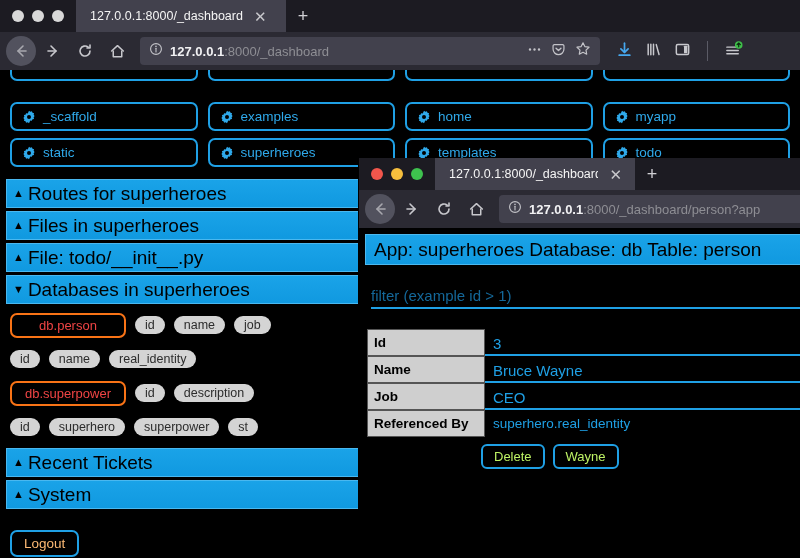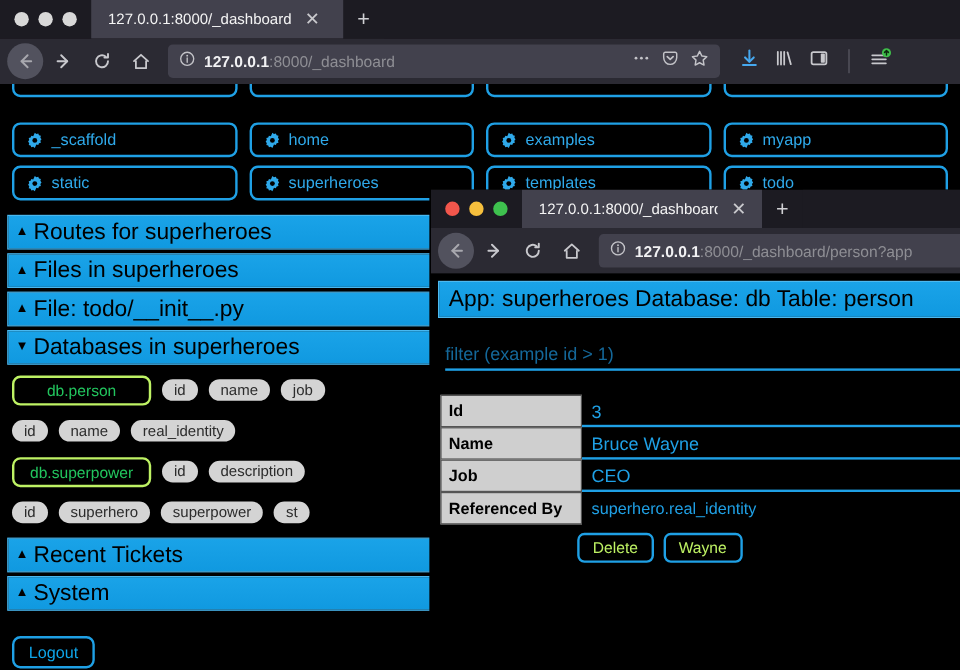--- a/index.html
+++ b/index.html
@@ -91,32 +91,32 @@
     background: linear-gradient(#1aa3e8, #1099e0);
     border: 1px solid #49b8f0;
     color: #000; font-size: 19px;
     height: 29px; display: flex; align-items: center;
     padding: 0 6px; margin-bottom: 3px;
   }
   .sect .tri { font-size: 11px; margin-right: 4px; line-height: 1; }
 
   .dbrow { display: flex; align-items: center; gap: 9px; height: 34px; padding-left: 10px; }
   .dbname {
-    border: 2px solid #bef264; border-radius: 7px; background: #000;
-    color: #22c55e; font-size: 13px; height: 25px; width: 116px;
+    border: 2px solid #f97316; border-radius: 7px; background: #000;
+    color: #ef4444; font-size: 13px; height: 25px; width: 116px;
     display: flex; align-items: center; justify-content: center; flex: 0 0 auto;
   }
   .fieldpill {
     background: #d4d4d4; color: #2c2c2c; border-radius: 9px;
     font-size: 12.5px; padding: 2px 10px; white-space: nowrap; flex: 0 0 auto;
   }
 
   .logoutbtn {
     border: 2px solid #1fa0e5; border-radius: 7px; background: #000;
-    color: #0ea5e9; font-size: 13.5px; padding: 4px 12px;
+    color: #fdba74; font-size: 13.5px; padding: 4px 12px;
     display: inline-block; margin: 18px 4px 0 10px;
   }
 
   
   .dbhdr {
     background: linear-gradient(#1aa3e8, #1099e0);
     border: 1px solid #4cb9f0;
     color: #000; font-size: 19px;
     height: 31px; display: flex; align-items: center; padding: 0 8px;
     margin: 6px 6px 0 6px; white-space: nowrap; overflow: hidden;
@@ -274,30 +274,30 @@
             </span>
             <span>_scaffold</span>
           </div>
           <div class="appbtn">
             <span style="display: flex;">
               <svg class="gear" width="14" height="14" viewBox="0 0 16 16">
                 <path d="M8 0.8 l1.5 1.1 1.8-0.5 0.7 1.7 1.8 0.5 -0.5 1.8 1.1 1.5 -1.1 1.5 0.5 1.8 -1.8 0.5 -0.7 1.7 -1.8-0.5 L8 15.2 6.5 14.1 4.7 14.6 4 12.9 2.2 12.4 2.7 10.6 1.6 9.1 2.7 7.6 2.2 5.8 4 5.3 4.7 3.6 6.5 4.1 Z" fill="#2fa9ea"></path>
                 <circle cx="8" cy="8" r="2.3" fill="#000"></circle>
               </svg>
             </span>
+            <span>examples</span>
+          </div>
+          <div class="appbtn">
+            <span style="display: flex;">
+              <svg class="gear" width="14" height="14" viewBox="0 0 16 16">
+                <path d="M8 0.8 l1.5 1.1 1.8-0.5 0.7 1.7 1.8 0.5 -0.5 1.8 1.1 1.5 -1.1 1.5 0.5 1.8 -1.8 0.5 -0.7 1.7 -1.8-0.5 L8 15.2 6.5 14.1 4.7 14.6 4 12.9 2.2 12.4 2.7 10.6 1.6 9.1 2.7 7.6 2.2 5.8 4 5.3 4.7 3.6 6.5 4.1 Z" fill="#2fa9ea"></path>
+                <circle cx="8" cy="8" r="2.3" fill="#000"></circle>
+              </svg>
+            </span>
             <span>home</span>
-          </div>
-          <div class="appbtn">
-            <span style="display: flex;">
-              <svg class="gear" width="14" height="14" viewBox="0 0 16 16">
-                <path d="M8 0.8 l1.5 1.1 1.8-0.5 0.7 1.7 1.8 0.5 -0.5 1.8 1.1 1.5 -1.1 1.5 0.5 1.8 -1.8 0.5 -0.7 1.7 -1.8-0.5 L8 15.2 6.5 14.1 4.7 14.6 4 12.9 2.2 12.4 2.7 10.6 1.6 9.1 2.7 7.6 2.2 5.8 4 5.3 4.7 3.6 6.5 4.1 Z" fill="#2fa9ea"></path>
-                <circle cx="8" cy="8" r="2.3" fill="#000"></circle>
-              </svg>
-            </span>
-            <span>examples</span>
           </div>
           <div class="appbtn">
             <span style="display: flex;">
               <svg class="gear" width="14" height="14" viewBox="0 0 16 16">
                 <path d="M8 0.8 l1.5 1.1 1.8-0.5 0.7 1.7 1.8 0.5 -0.5 1.8 1.1 1.5 -1.1 1.5 0.5 1.8 -1.8 0.5 -0.7 1.7 -1.8-0.5 L8 15.2 6.5 14.1 4.7 14.6 4 12.9 2.2 12.4 2.7 10.6 1.6 9.1 2.7 7.6 2.2 5.8 4 5.3 4.7 3.6 6.5 4.1 Z" fill="#2fa9ea"></path>
                 <circle cx="8" cy="8" r="2.3" fill="#000"></circle>
               </svg>
             </span>
             <span>myapp</span>
           </div>

